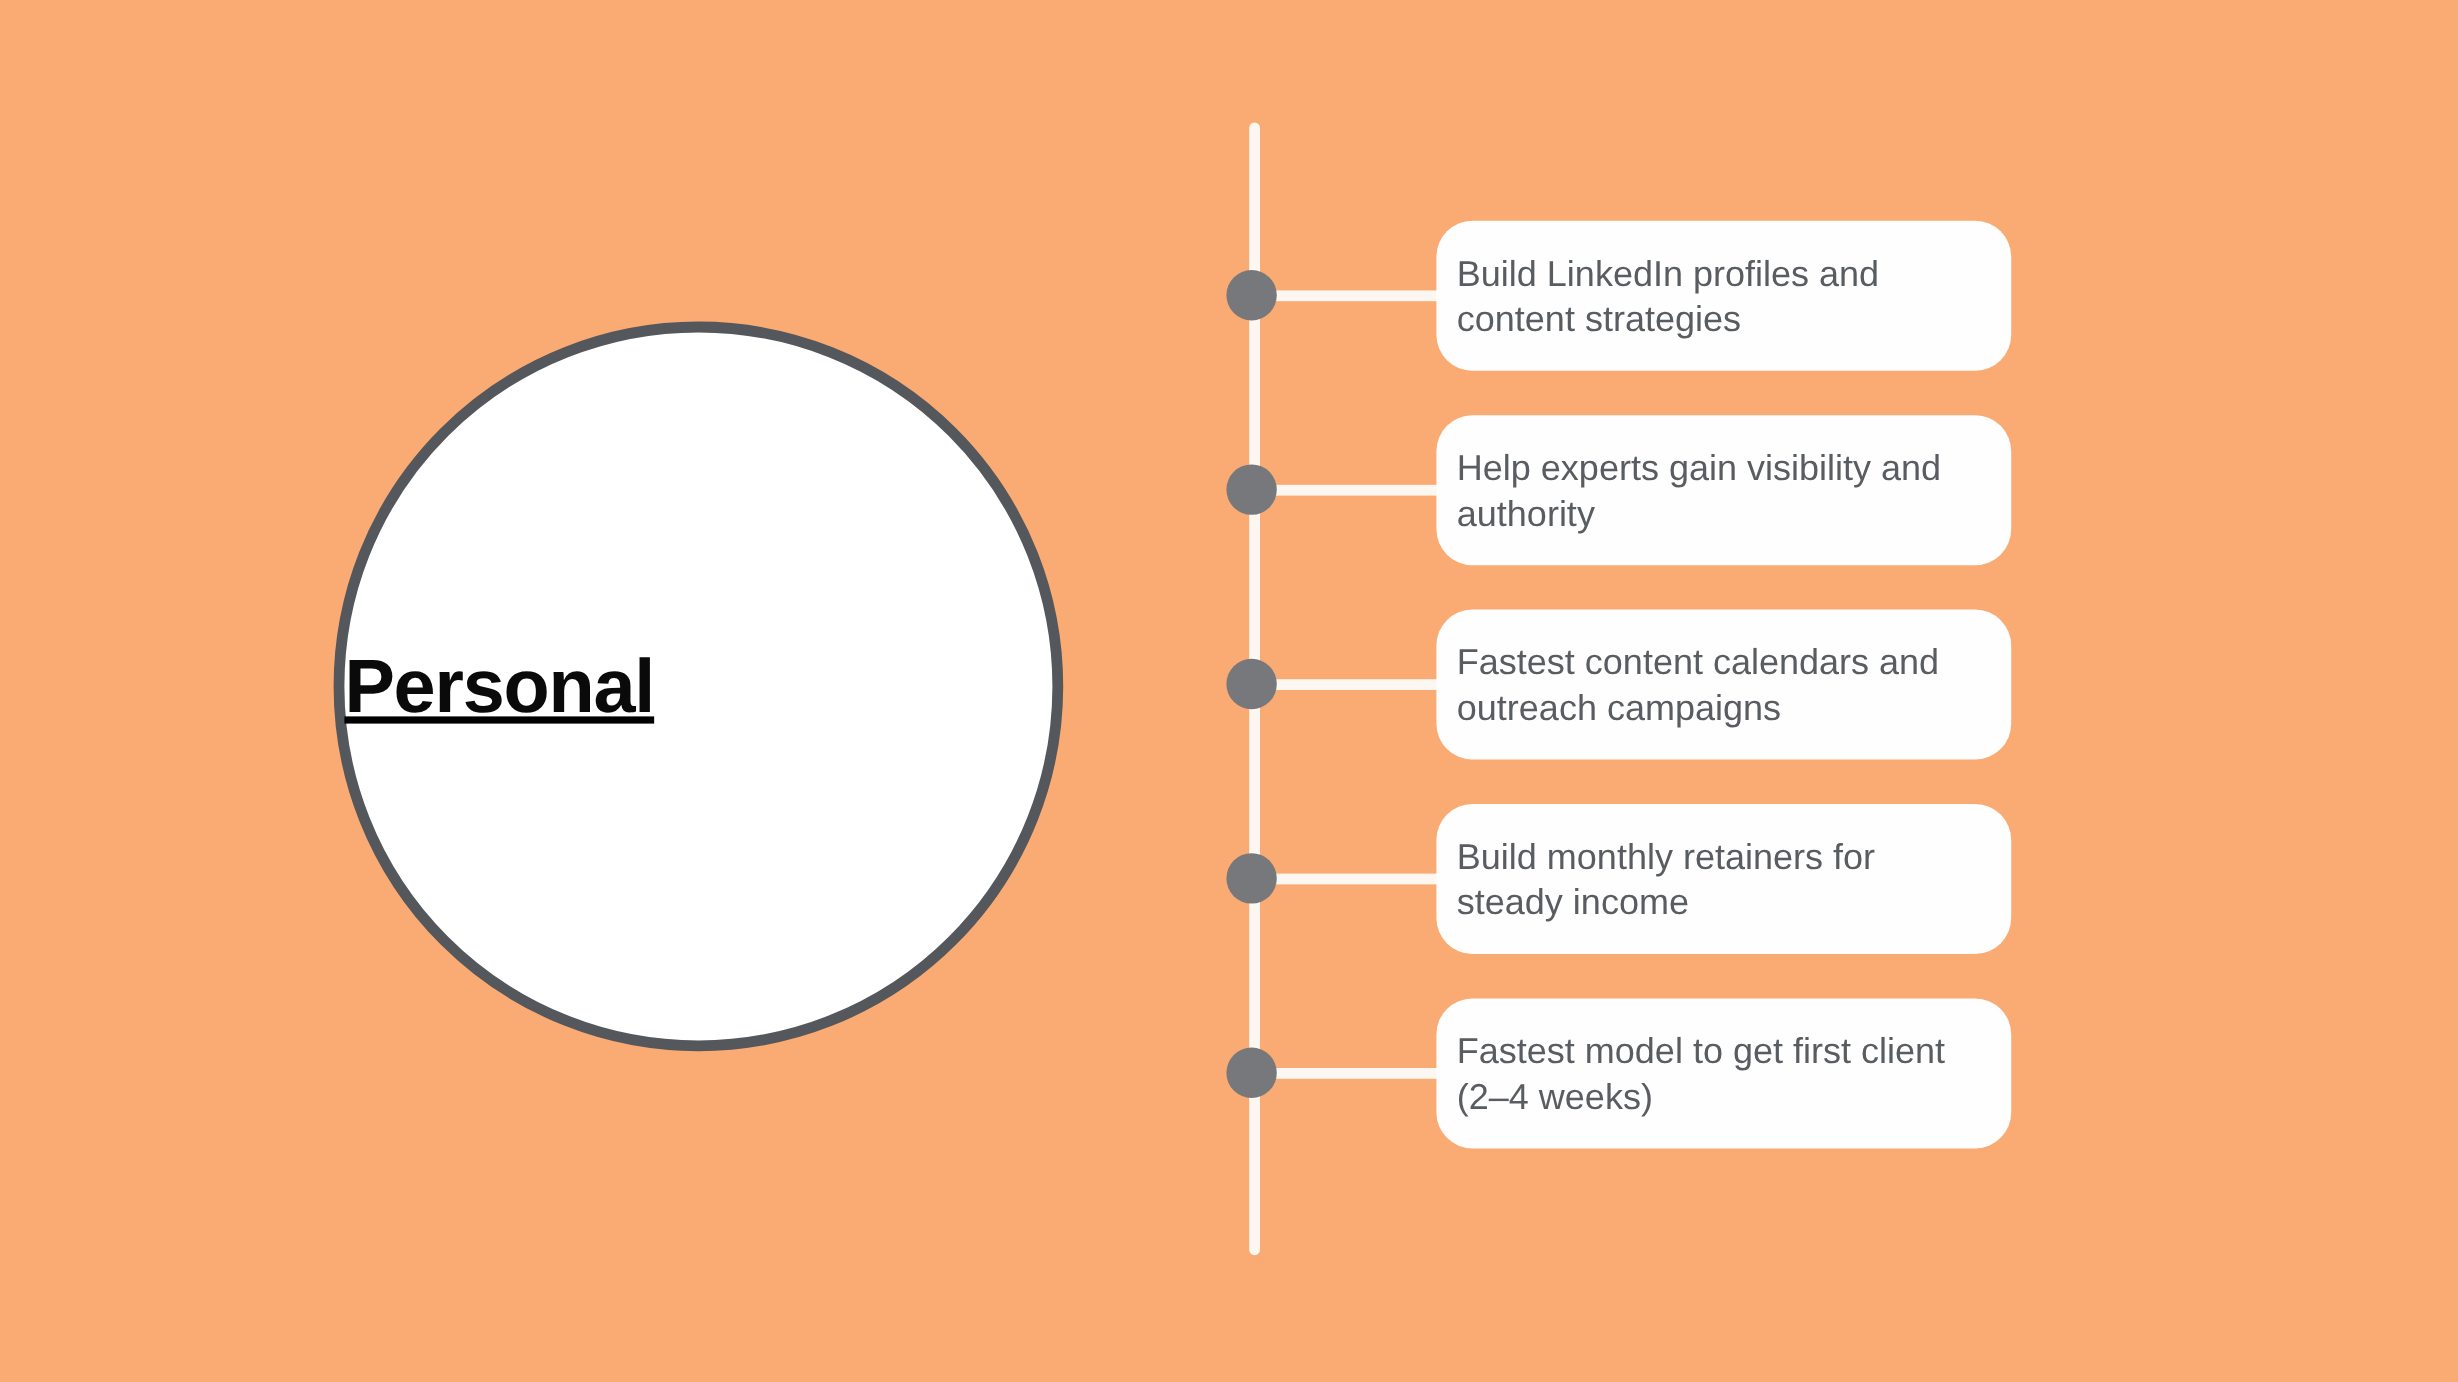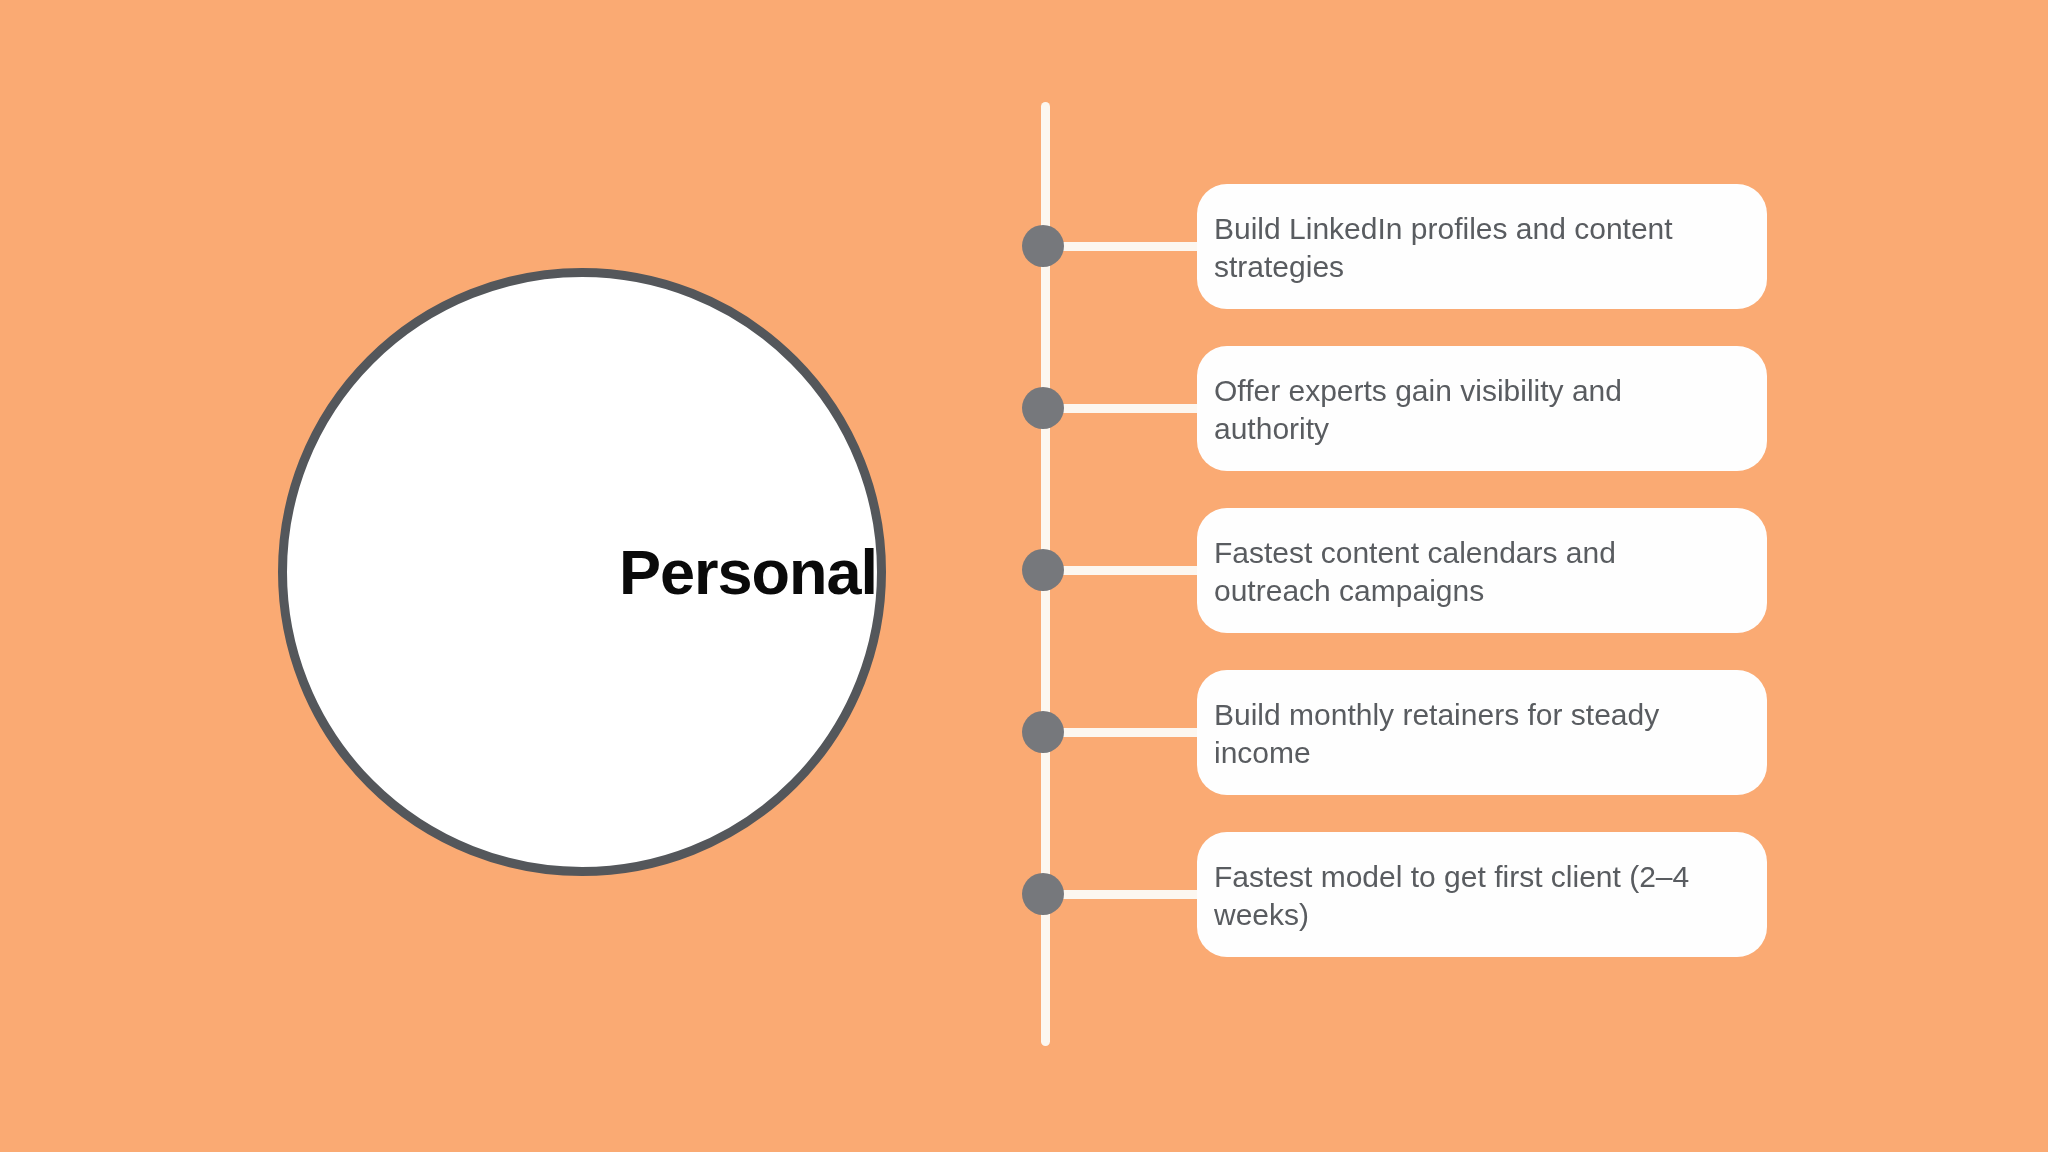--- a/index.html
+++ b/index.html
@@ -18,21 +18,22 @@
     left: 278px;
     top: 268px;
     width: 608px;
     height: 608px;
     background: var(--circle-fill, #FFFFFF);
     border: 9px solid var(--circle-border, #54575B);
     border-radius: 50%;
     box-sizing: border-box;
     display: flex;
     align-items: center;
-    justify-content: flex-end;
+    justify-content: flex-start;
+    text-decoration: underline;
   }
   .circle-title {
     text-align: center;
     font-size: 63px;
     line-height: 80px;
     font-weight: 700;
     letter-spacing: -1px;
     color: var(--title-color, #0A0A0A);
   }
   .circle-title span { display: block; }
@@ -70,21 +71,21 @@
     top: -21px;
     width: 42px;
     height: 42px;
     border-radius: 50%;
     background: var(--dot-color, #76787C);
   }
   .card {
     position: absolute;
     left: 175px;
     top: -62.5px;
-    width: 570px;
+    width: 479px;
     height: 125px;
     box-sizing: border-box;
     background: var(--card-fill, #FEFEFE);
     border-radius: 30px;
     display: flex;
     align-items: center;
     padding: 4px 34px 0 17px;
   }
   .card-text {
     font-size: 30px;
@@ -110,21 +111,21 @@
       <div class="connector"></div>
       <div class="dot"></div>
       <div class="card">
         <div class="card-text">Build LinkedIn profiles and content strategies</div>
       </div>
     </div>
       <div class="item" style="--i: 1;">
       <div class="connector"></div>
       <div class="dot"></div>
       <div class="card">
-        <div class="card-text">Offer experts gain visibility and authority</div>
+        <div class="card-text">Help experts gain visibility and authority</div>
       </div>
     </div>
       <div class="item" style="--i: 2;">
       <div class="connector"></div>
       <div class="dot"></div>
       <div class="card">
         <div class="card-text">Fastest content calendars and outreach campaigns</div>
       </div>
     </div>
       <div class="item" style="--i: 3;">

